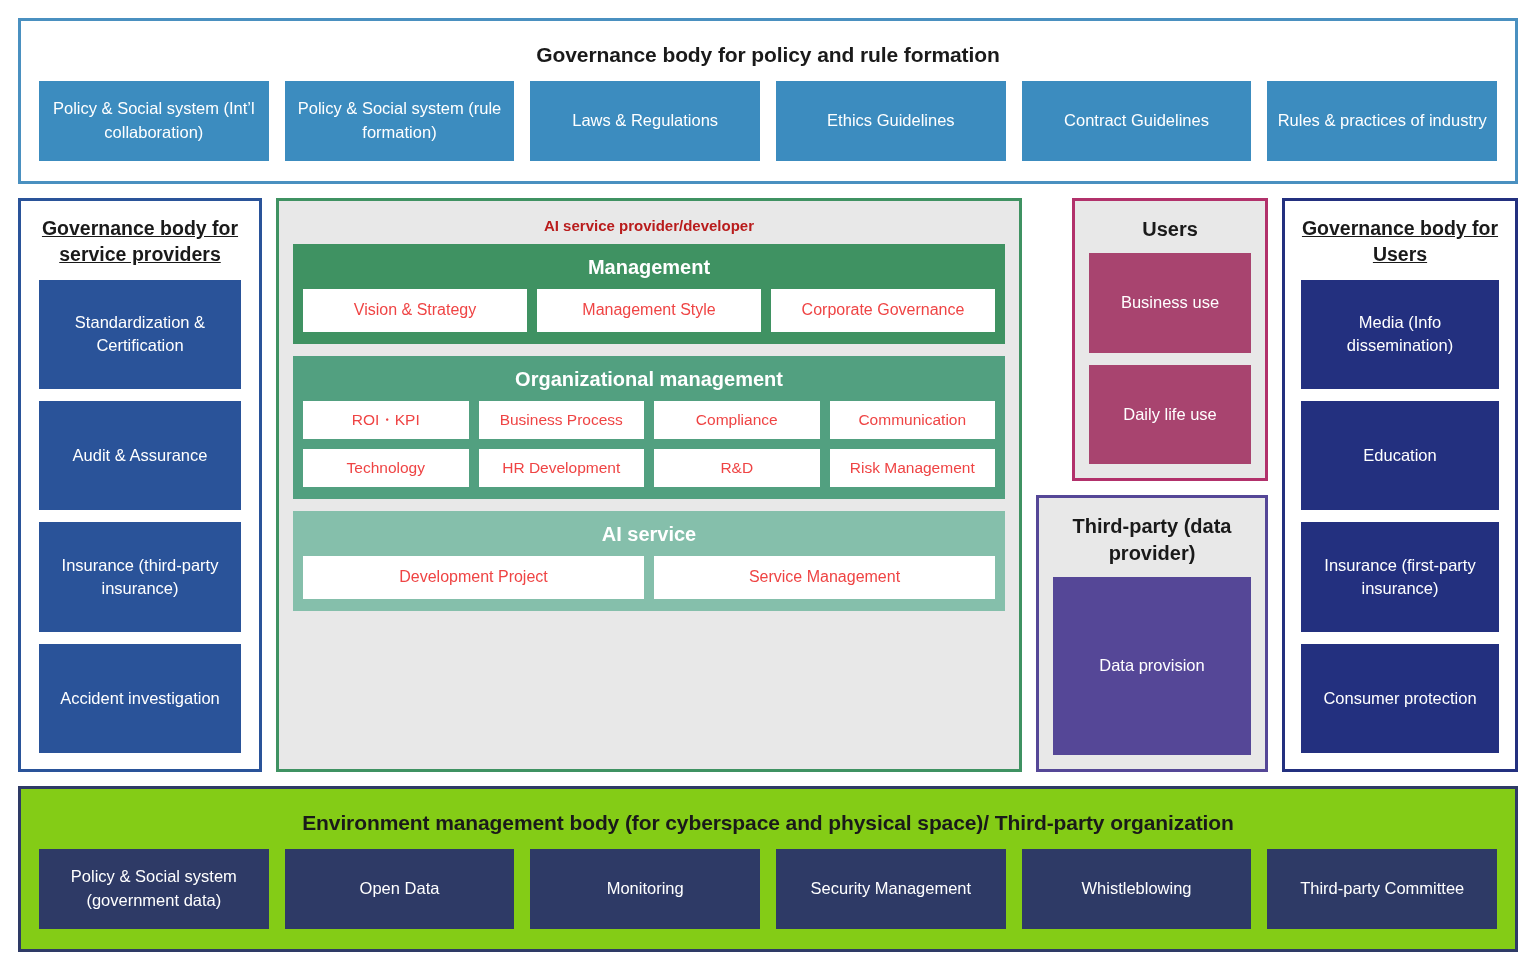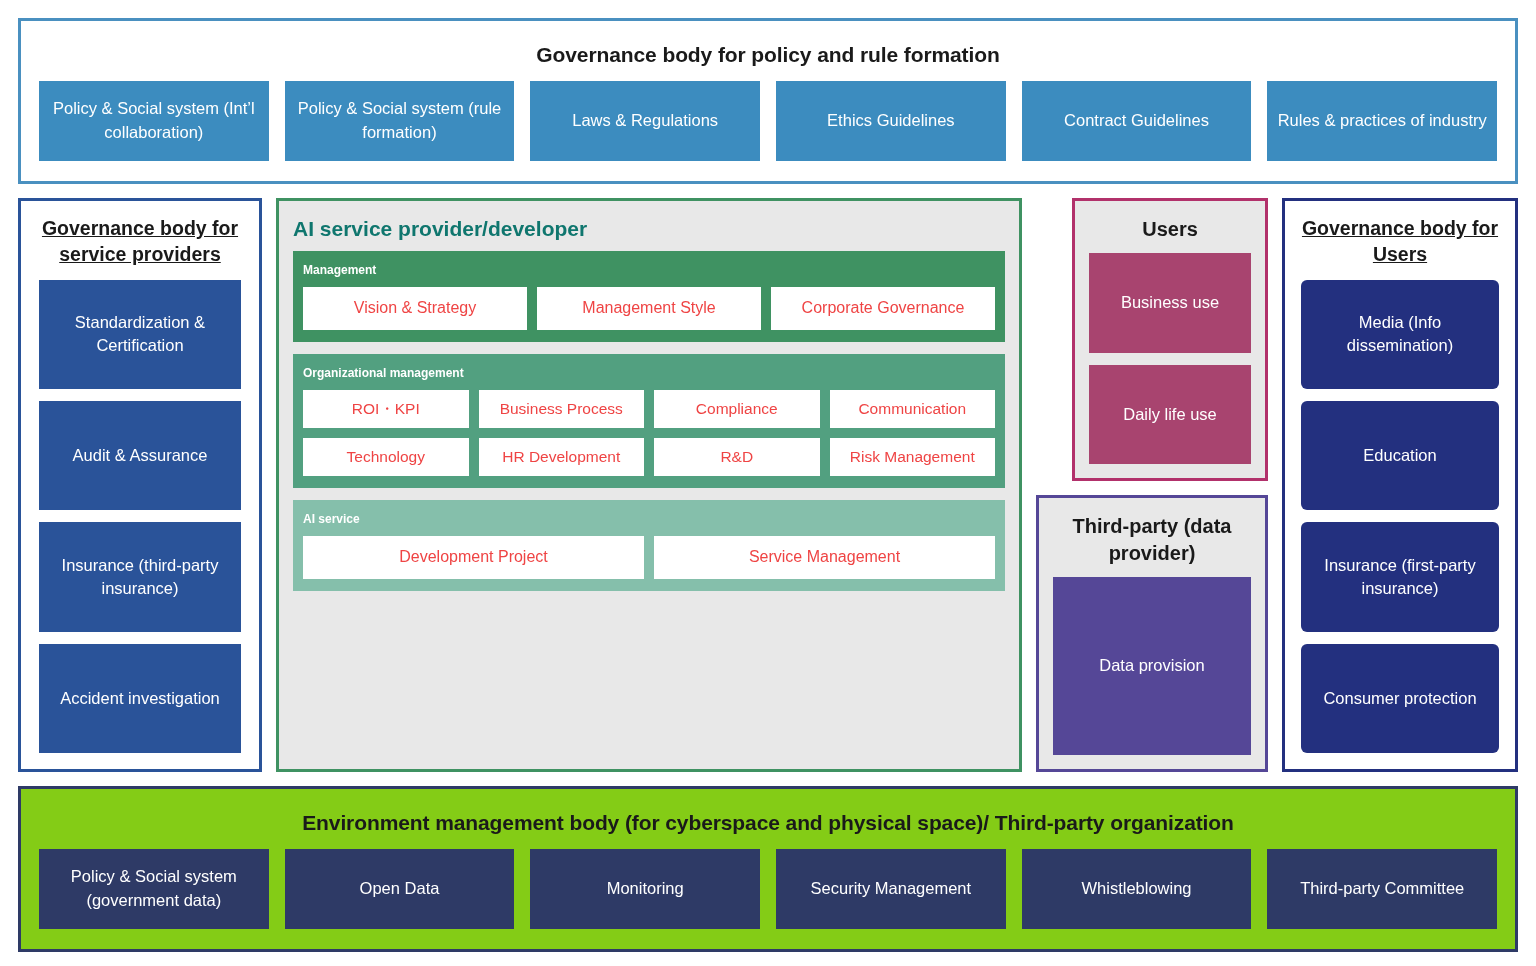--- a/index.html
+++ b/index.html
@@ -96,50 +96,51 @@
     display: flex;
     align-items: center;
     justify-content: center;
     text-align: center;
     color: #ffffff;
     font-size: 16.5px;
     line-height: 1.4;
     padding: 6px 6px;
   }
   .gov-box-blue { background: #2a5399; }
-  .gov-box-navy { background: #23307f; border-radius: 6px; }
+  .gov-box-navy { background: #23307f; }
 
   
   .provider {
     flex: 1 1 auto;
     border: 3px solid #3f9262;
     background: #e8e8e8;
     padding: 10px 14px 14px 14px;
     display: flex;
     flex-direction: column;
   }
   .provider-title {
-    font-weight: bold;
-    font-size: 21px;
+    text-align: center;
+    font-weight: bold;
+    font-size: 15px;
     margin: 6px 0 10px 0;
-    color: #0f766e;
+    color: #b91c1c;
   }
   .layer {
     margin-bottom: 12px;
     padding: 8px 10px 12px 10px;
   }
   .layer:last-child { margin-bottom: 0; }
   .layer-mgmt  { background: #3f9262; }
   .layer-org   { background: #52a080; }
   .layer-aisvc { background: #85bfab; }
 
   .layer-title {
-    text-align: left;
-    font-weight: bold;
-    font-size: 12px;
+    text-align: center;
+    font-weight: bold;
+    font-size: 20px;
     color: #ffffff;
     margin: 4px 0 10px 0;
   }
   .tile-row {
     display: flex;
     gap: 10px;
     margin-bottom: 10px;
   }
   .tile-row:last-child { margin-bottom: 0; }
   .tile {

